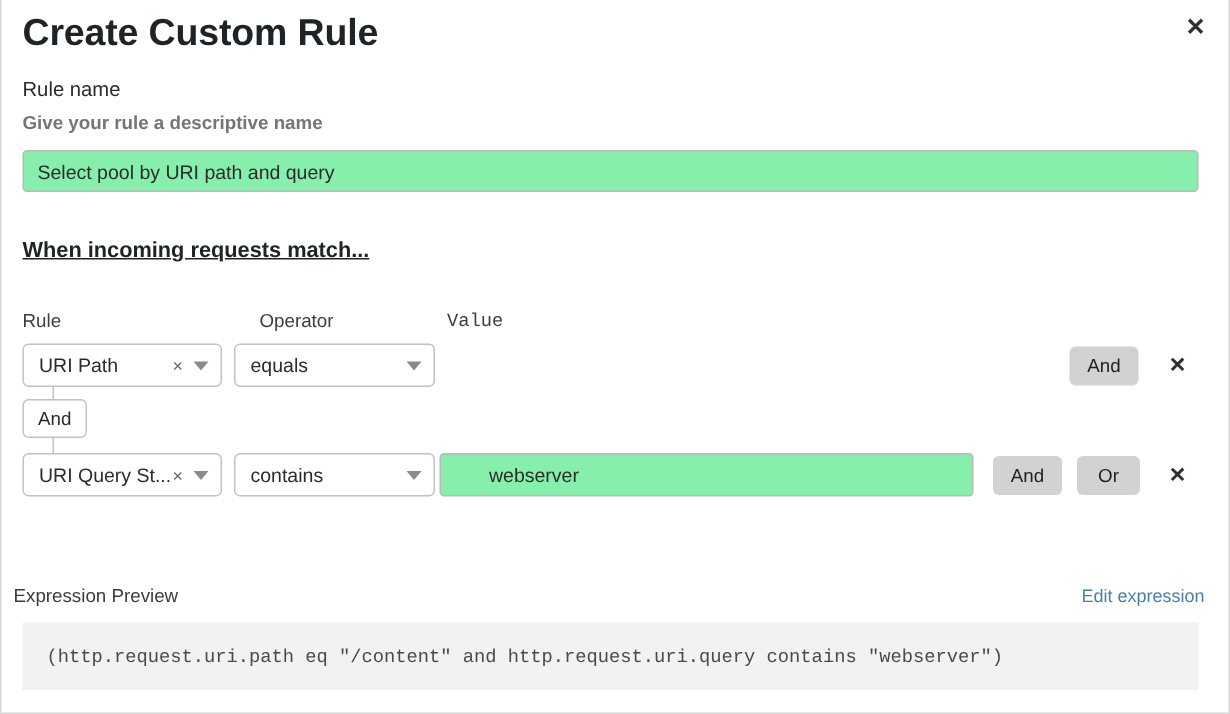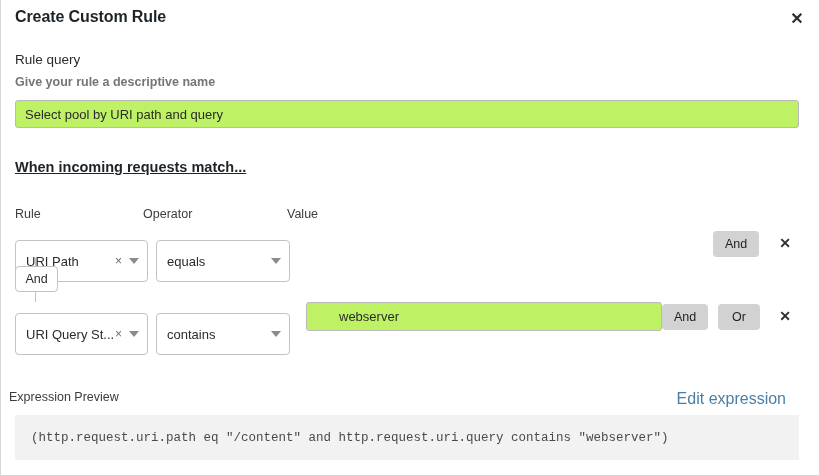--- a/index.html
+++ b/index.html
@@ -20,21 +20,21 @@
     background: #ffffff;
     border: 1px solid #d6d6d6;
     border-top: none;
     padding: 0;
   }
 
   
   .dialog-title {
     position: absolute;
     left: 14px; top: 8px;
-    font-size: 16px;
+    font-size: 25px;
     font-weight: bold;
     color: #1d2327;
     letter-spacing: -0.1px;
   }
   .close-btn {
     position: absolute;
     right: 10px; top: 7px;
     width: 24px; height: 24px;
     display: flex; align-items: center; justify-content: center;
     font-size: 16px;
@@ -56,21 +56,21 @@
     position: absolute;
     font-size: 12.5px;
     color: #757575;
   }
   #rule-name-label { left: 14px; top: 52px; }
   #rule-name-hint  { left: 14px; top: 75px; font-weight: bold; }
 
   .text-input {
     position: absolute;
     height: 28px;
-    background: #bef264;
+    background: #86efac;
     border: 1px solid #b9b9b9;
     border-radius: 3px;
     font-family: "Liberation Sans", sans-serif;
     font-size: 13px;
     color: #2b2b2b;
     padding: 0 9px;
     outline: none;
   }
   #rule-name-input {
     left: 14px; top: 100px;
@@ -88,42 +88,41 @@
   }
 
   
   .col-head {
     position: absolute;
     top: 207px;
     font-size: 12.5px;
     color: #3c3c3c;
   }
   #col-field    { left: 14px; }
-  #col-operator { left: 142px; }
-  #col-value    { left: 286px; }
+  #col-operator { left: 172px; }
+  #col-value    { left: 297px; font-family: Liberation Mono, monospace; }
 
   
   .row { position: absolute; left: 0; width: 820px; height: 30px; }
   #row-1 { top: 229px; }
   #row-2 { top: 302px; }
 
   .select-box {
     position: absolute;
-    height: 42px;
+    height: 29px;
     background: #ffffff;
     border: 1px solid #c2c2c2;
     border-radius: 4px;
     display: flex;
     align-items: center;
     padding: 0 6px 0 10px;
     font-size: 13px;
     color: #2b2b2b;
     cursor: pointer;
     user-select: none;
-    margin-top: 11px;
   }
   .select-label {
     flex: 1;
     white-space: nowrap;
     overflow: hidden;
     text-overflow: clip;
   }
   .select-clear {
     color: #6c6c6c;
     font-size: 12px;
@@ -138,21 +137,21 @@
     border-top: 6px solid #8b8b8b;
     margin-right: 2px;
     flex: none;
   }
 
   .field-select    { left: 14px;  width: 133px; }
   .operator-select { left: 155px; width: 134px; }
 
   .value-input { top: 0; }
   #value-input-1 { left: 297px; width: 404px; height: 29px; }
-  #value-input-2 { left: 305px; width: 356px; height: 29px; padding-left: 32px; }
+  #value-input-2 { left: 292px; width: 356px; height: 29px; padding-left: 32px; }
 
   
   .logic-btn {
     position: absolute;
     height: 26px;
     min-width: 46px;
     background: #d2d2d2;
     border: none;
     border-radius: 4px;
     font-family: "Liberation Sans", sans-serif;
@@ -212,22 +211,22 @@
 
   
   .exp-label {
     position: absolute;
     left: 8px; top: 390px;
     font-size: 12.5px;
     color: #3c3c3c;
   }
   .exp-link {
     position: absolute;
-    right: 33px; top: 390px;
-    font-size: 16px;
+    right: 16px; top: 390px;
+    font-size: 12px;
     color: #4a7fa5;
     text-decoration: none;
     cursor: pointer;
   }
   .exp-box {
     position: absolute;
     left: 14px; top: 415px;
     width: 784px; height: 45px;
     background: #f2f2f2;
     display: flex;
@@ -242,21 +241,21 @@
   }
 </style>
 </head>
 <body>
 
 <div class="dialog">
 
   <div class="dialog-title">Create Custom Rule</div>
   <button class="close-btn">✕</button>
 
-  <div class="label-strong" id="rule-name-label">Rule query</div>
+  <div class="label-strong" id="rule-name-label">Rule name</div>
   <div class="label-sub" id="rule-name-hint">Give your rule a descriptive name</div>
   <input class="text-input" id="rule-name-input" type="text" value="Select pool by URI path and query" style="">
 
   <div class="section-heading">When incoming requests match...</div>
 
   <div class="col-head" id="col-field">Rule</div>
   <div class="col-head" id="col-operator">Operator</div>
   <div class="col-head" id="col-value">Value</div>
 
   <div class="row" id="row-1">

